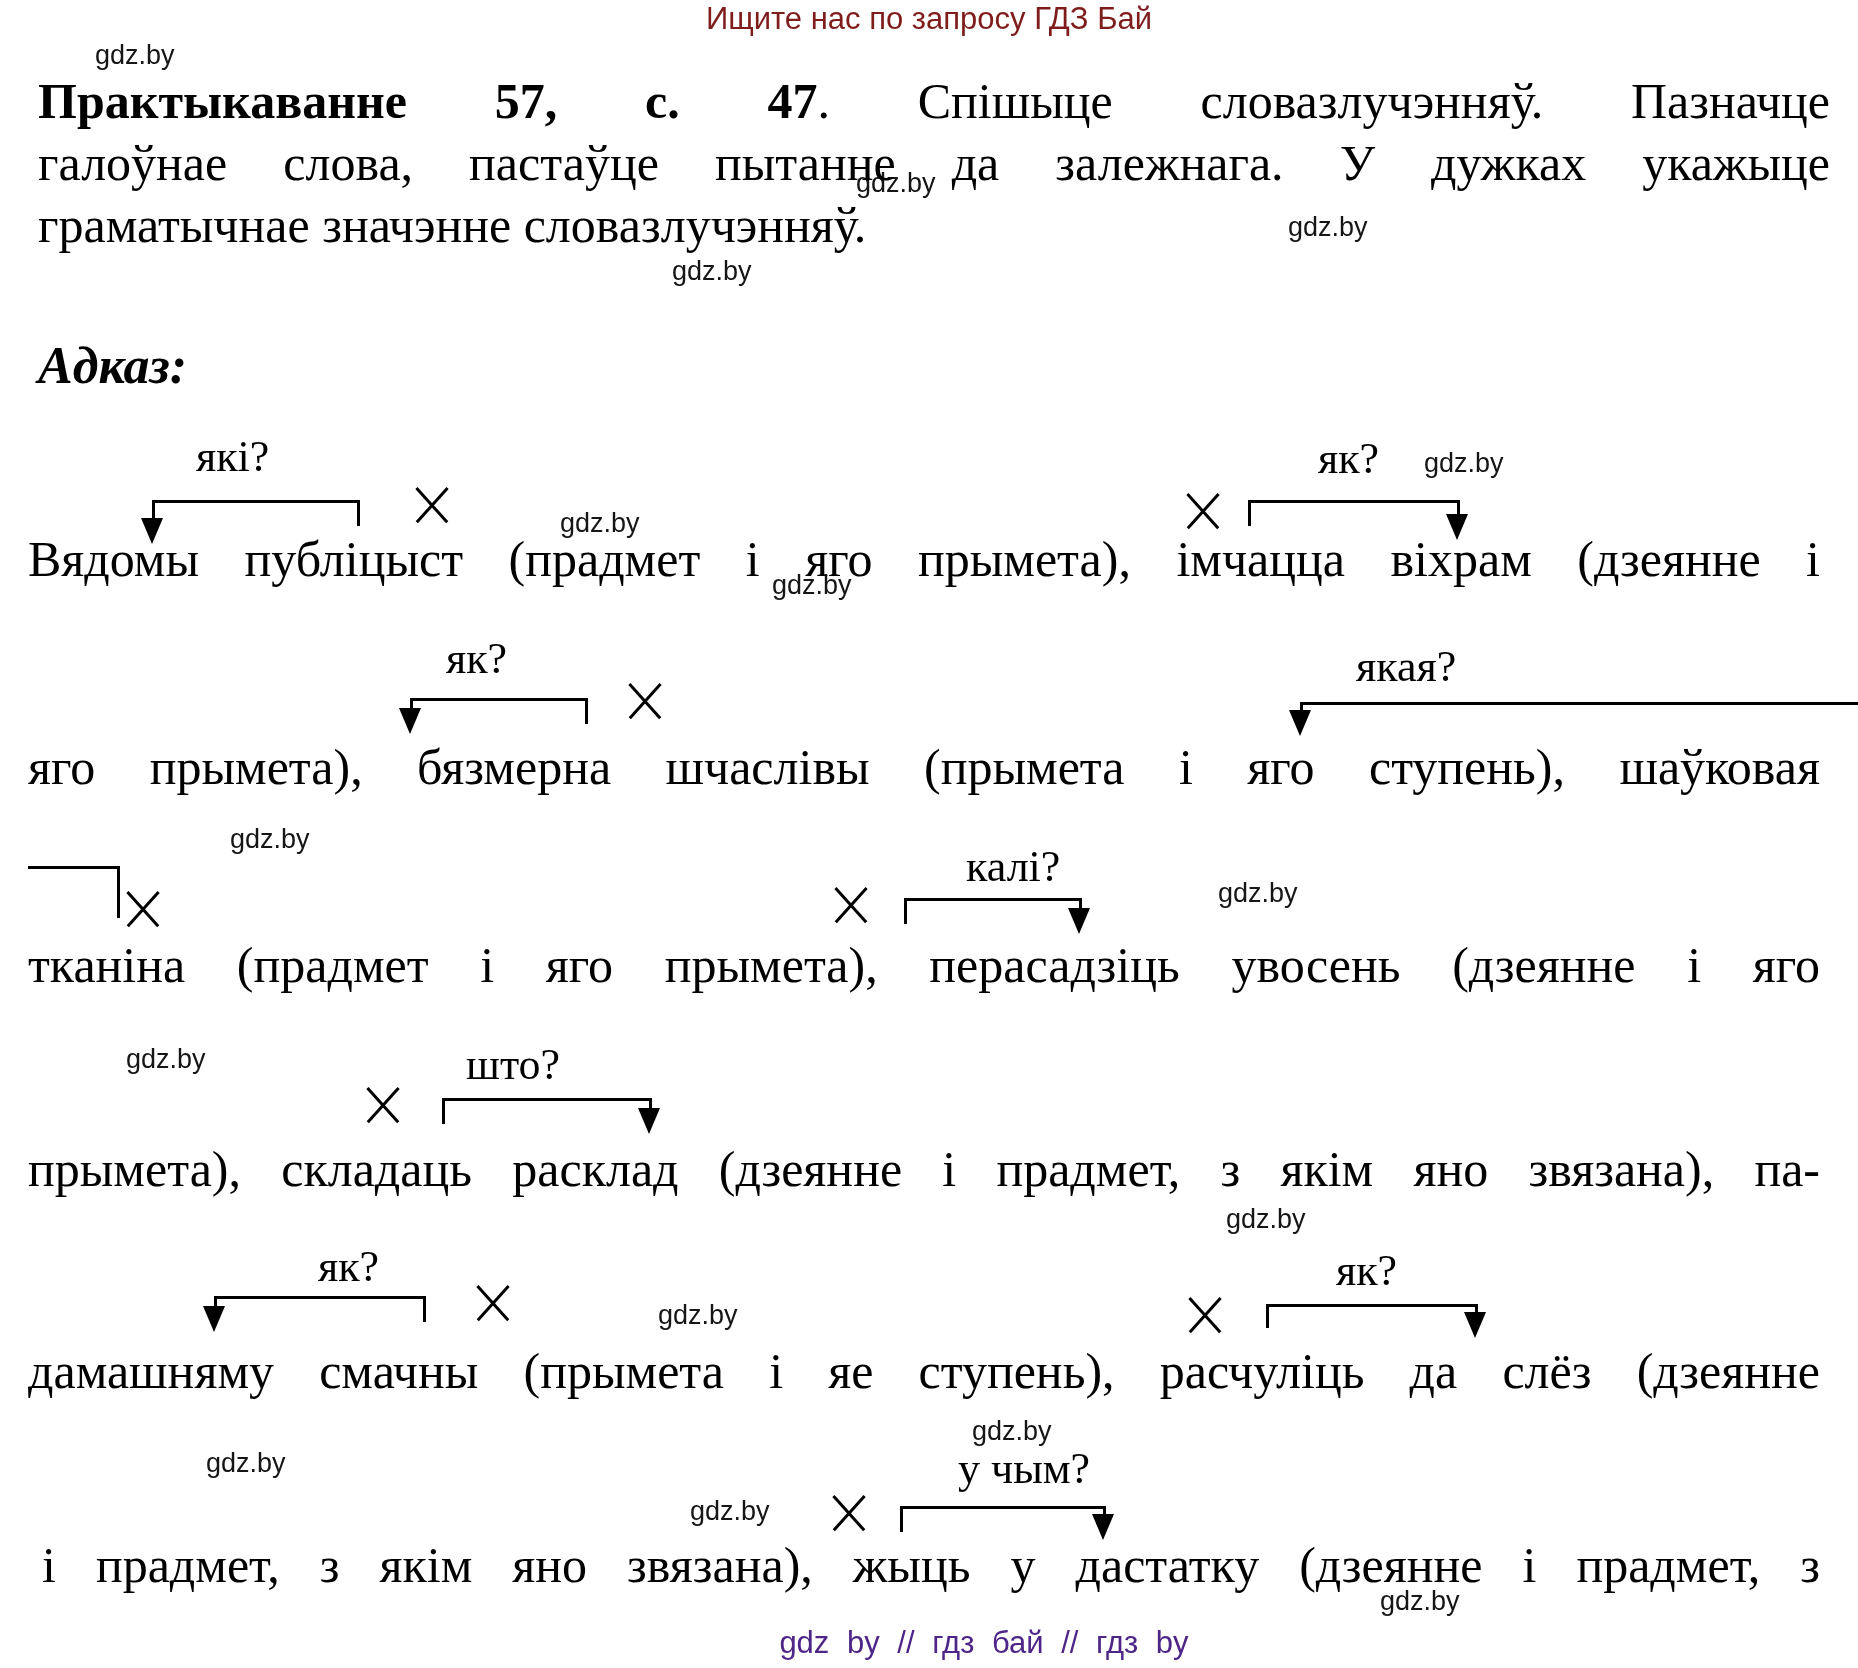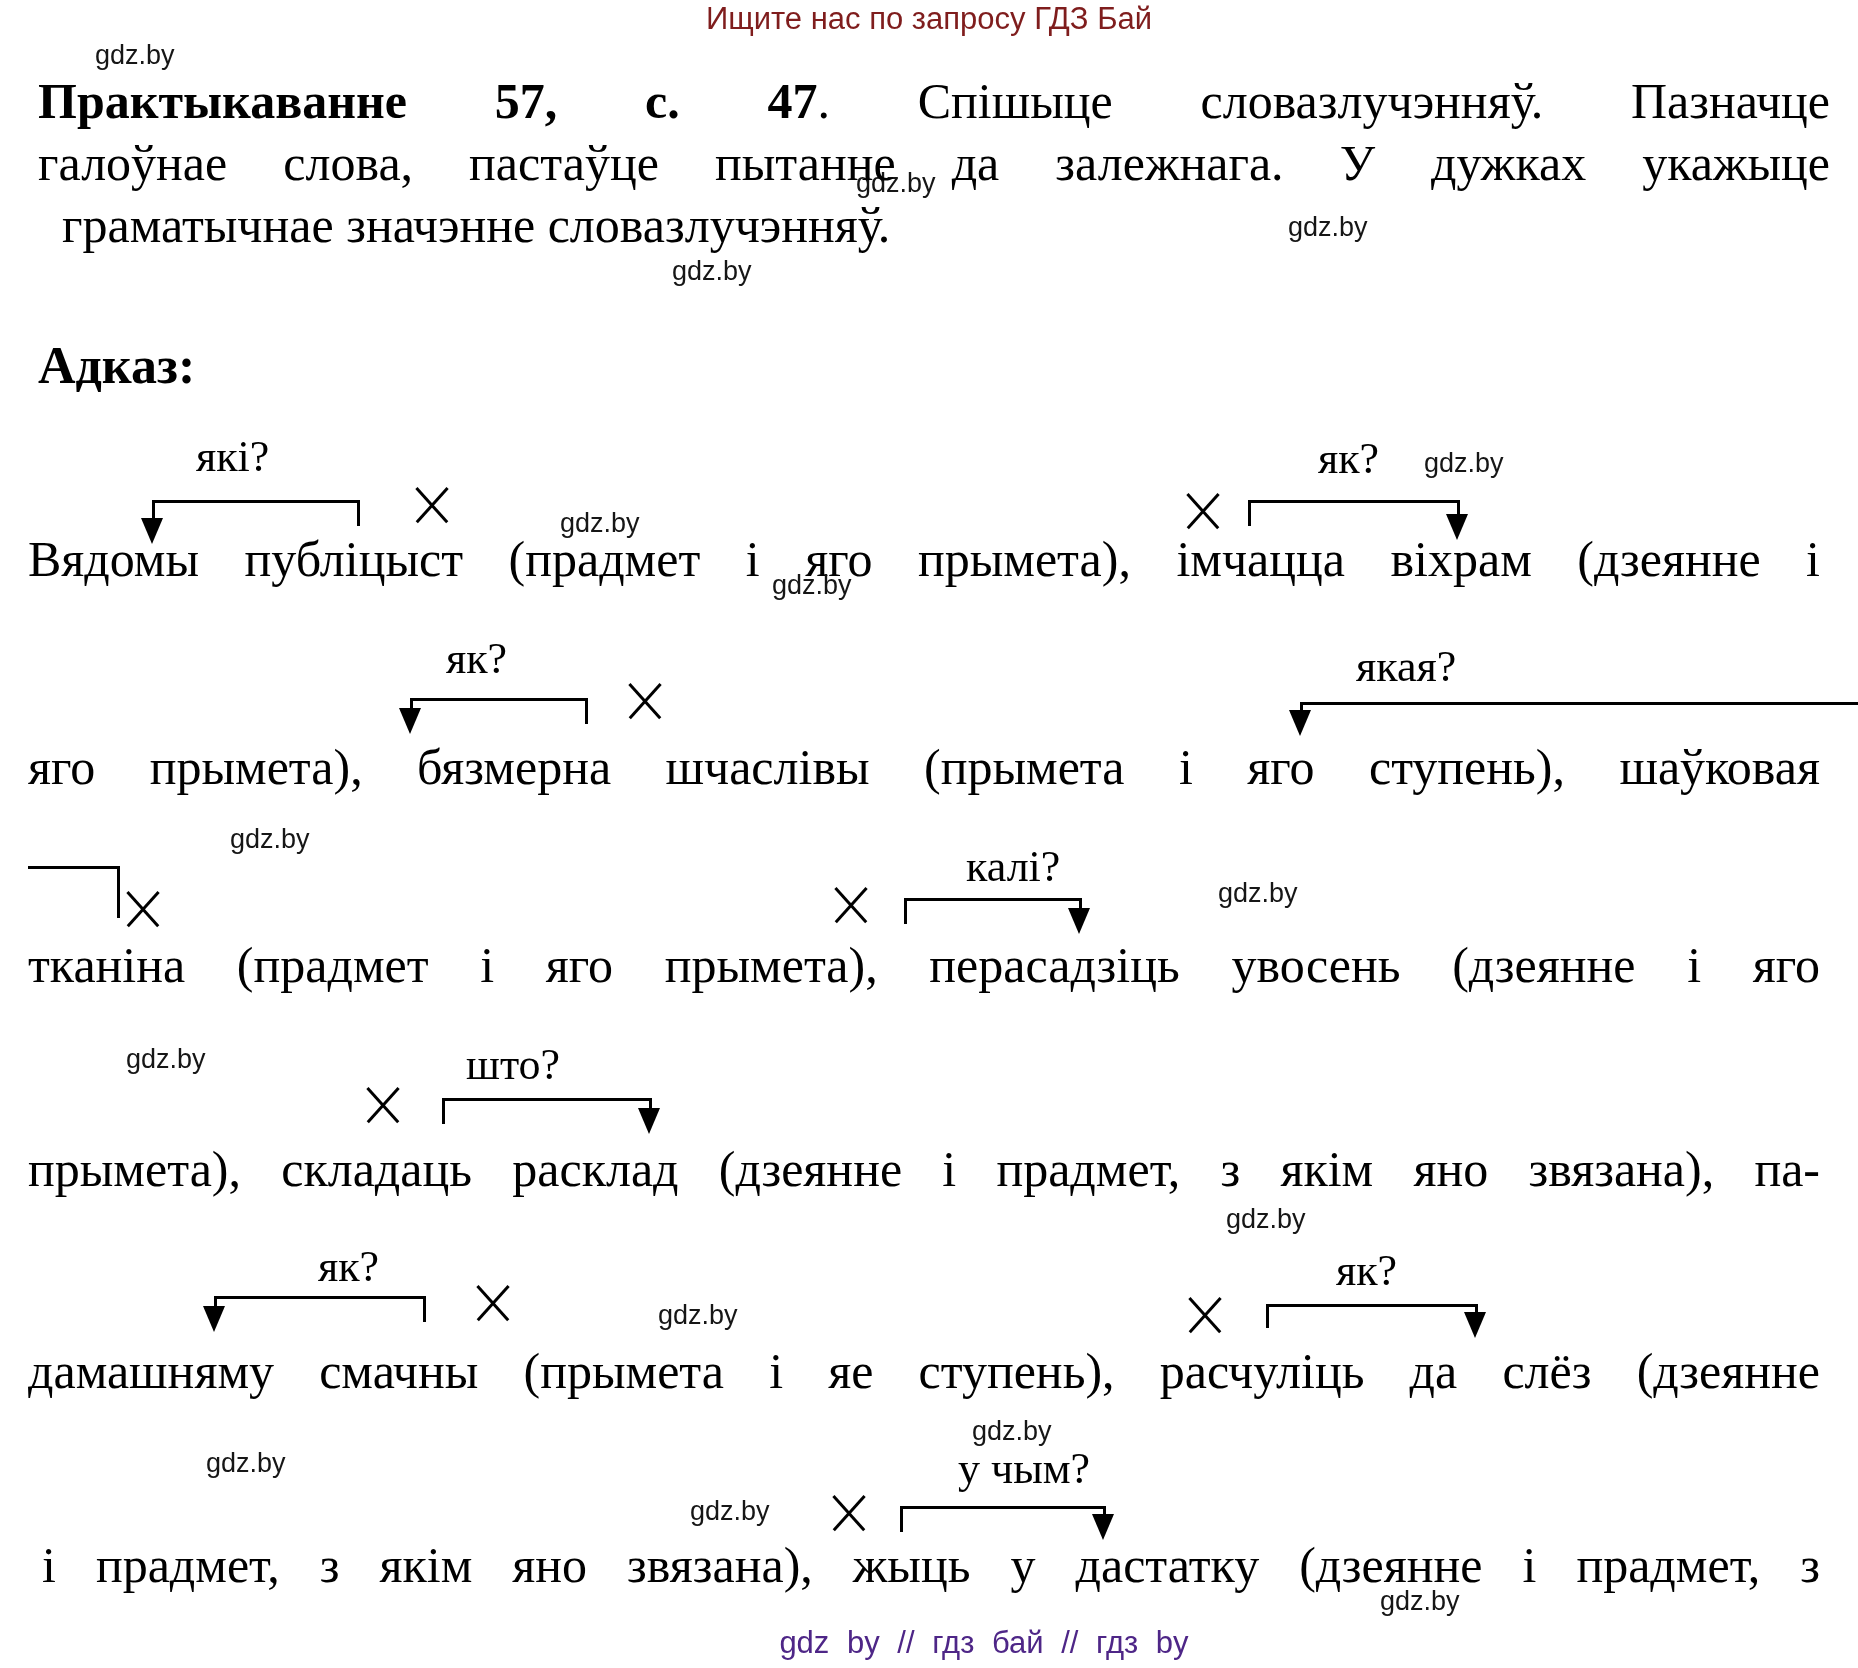--- a/index.html
+++ b/index.html
@@ -6,23 +6,23 @@
   body{
     width:1858px;height:1668px;background:#ffffff;position:relative;overflow:hidden;
     font-family:"Liberation Serif",serif;color:#000;
   }
   .abs{position:absolute;}
   .sans{font-family:"Liberation Sans",sans-serif;}
   .banner{left:0;top:2px;width:1858px;text-align:center;font-size:31px;line-height:34px;font-weight:400;}
   .wm{font-family:"Liberation Sans",sans-serif;font-size:27px;line-height:30px;color:#161616;white-space:nowrap;}
   .task-line{left:38px;width:1792px;font-size:50px;line-height:62px;
     text-align:justify;text-align-last:justify;}
-  .task-line.noj{text-align:center;text-align-last:left;margin-left:24px;}
+  .task-line.noj{text-align:center;text-align-last:left;}
   .bold{font-weight:bold;}
-  .answer-label{left:38px;font-size:52px;font-weight:bold;line-height:56px;}
+  .answer-label{left:38px;font-size:52px;font-weight:bold;line-height:56px;font-style:italic;}
   .a-line{left:28px;width:1792px;font-size:50px;line-height:62px;
     text-align:justify;text-align-last:justify;white-space:normal;}
   .qlabel{font-size:44px;line-height:46px;white-space:nowrap;}
   .hl{position:absolute;height:3px;background:#000;}
   .vl{position:absolute;width:3px;background:#000;}
   .tri{position:absolute;width:0;height:0;border-left:11px solid transparent;
     border-right:11px solid transparent;border-top:26px solid #000;}
   .xmark{position:absolute;width:34px;height:38px;}
   .xmark::before,.xmark::after{content:"";position:absolute;left:50%;top:50%;
     width:46px;height:2.5px;background:#000;}

